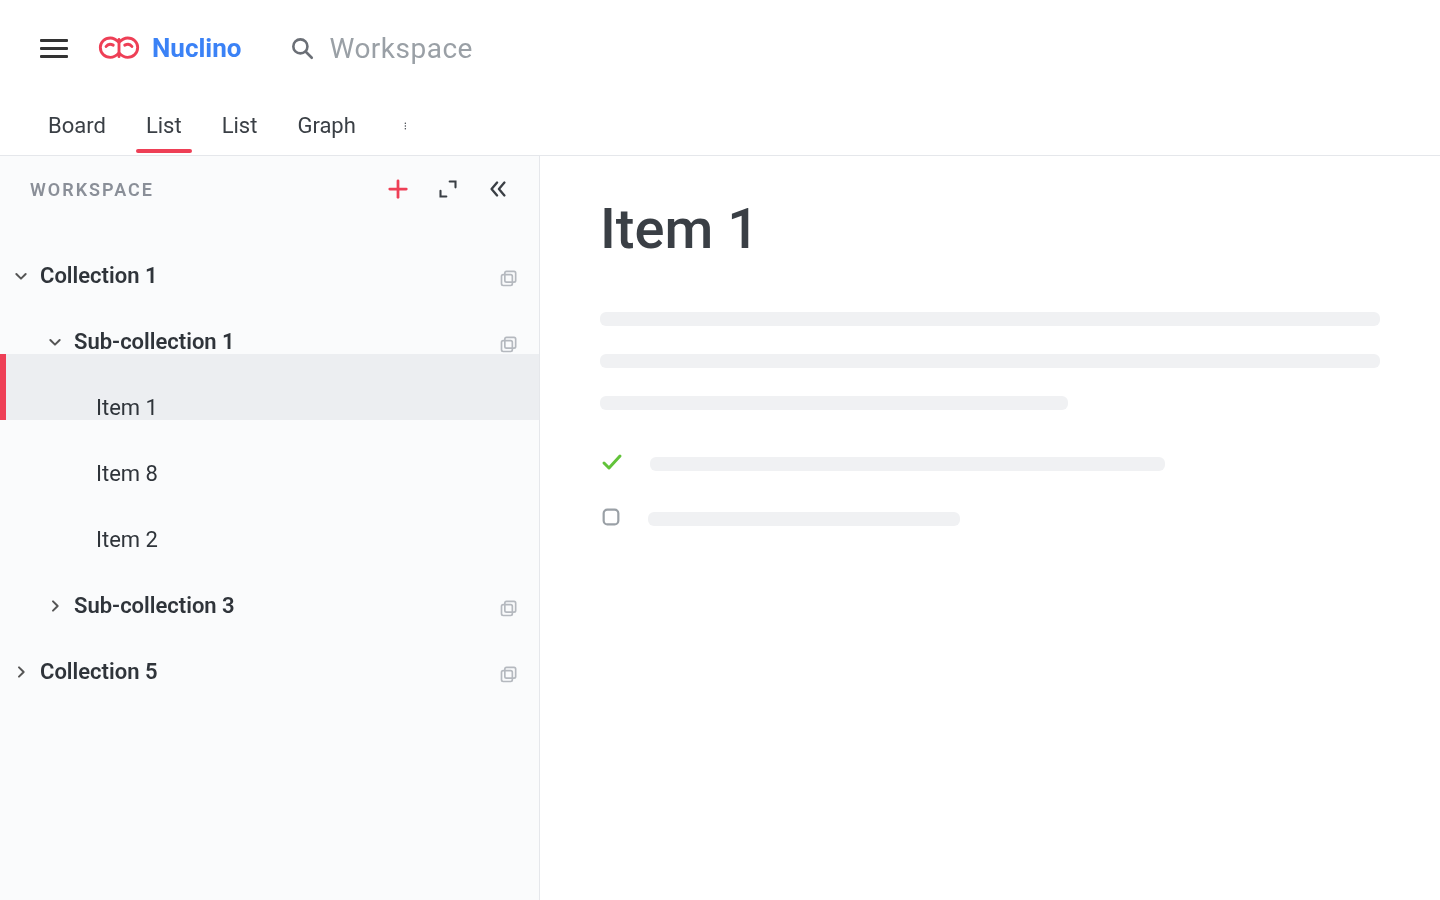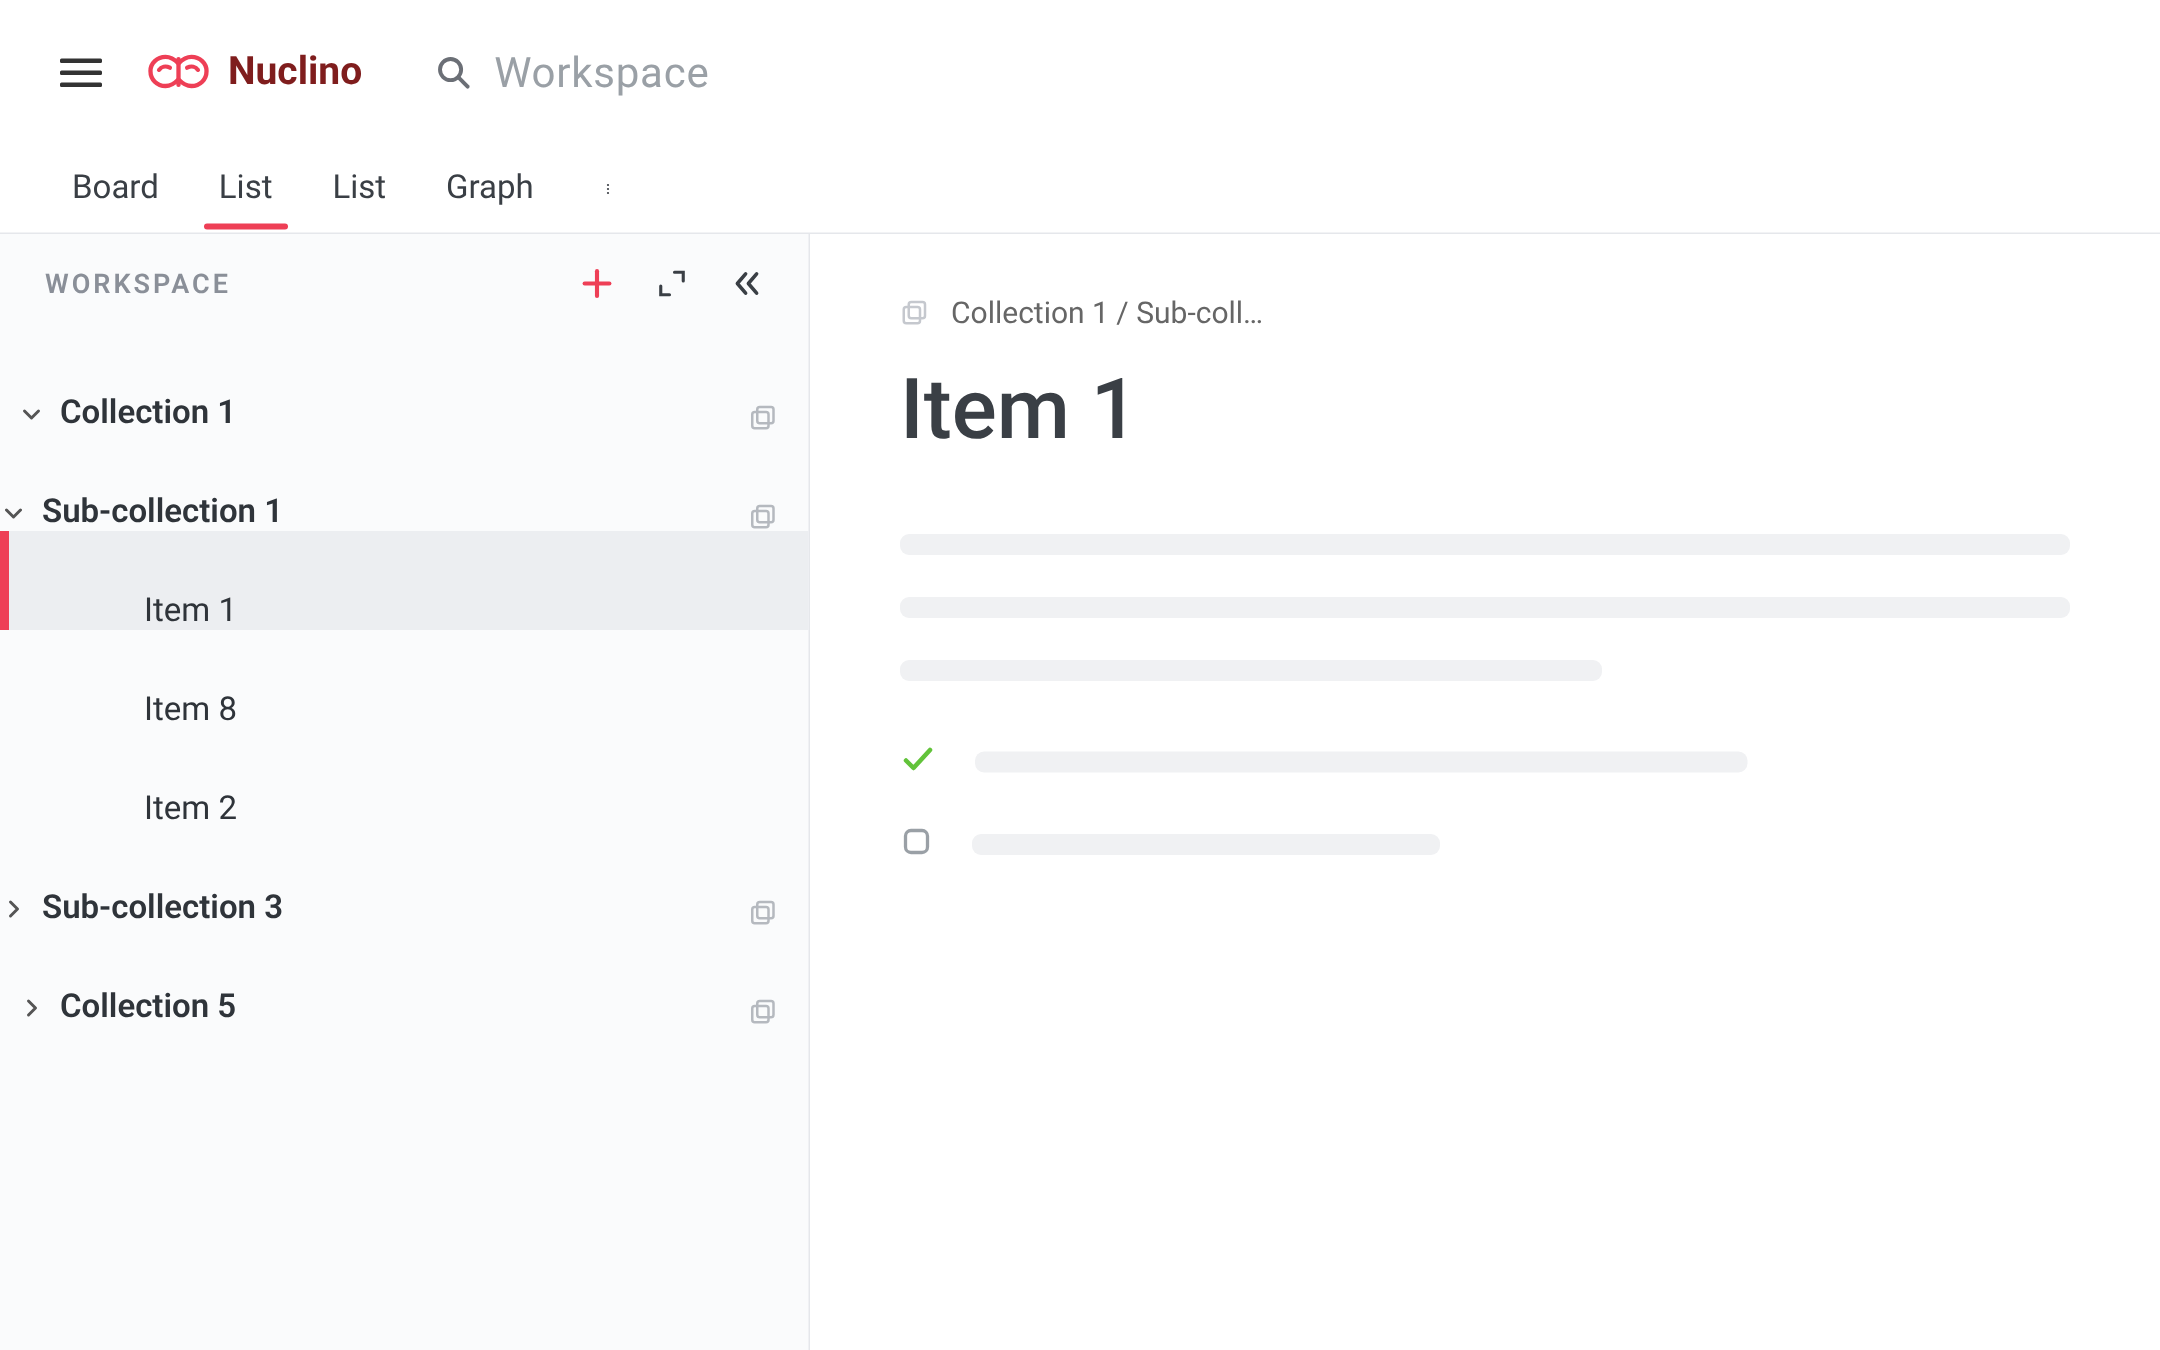--- a/index.html
+++ b/index.html
@@ -21,21 +21,21 @@
     gap: 28px;
   }
   .hamburger {
     width: 28px; height: 28px;
     display: flex; flex-direction: column; justify-content: center; gap: 5px;
     cursor: pointer;
   }
   .hamburger span { display:block; height:3px; background:#333; border-radius:1px;}
   .logo {
     display:flex; align-items:center; gap:10px; cursor:pointer;
-    color:#7f1d1d; font-weight:700; font-size:26px;
+    color:#3b82f6; font-weight:700; font-size:26px;
   }
   .logo-mark {
     width:46px;height:32px;display:inline-flex;align-items:center;justify-content:center;
   }
   .search-wrap {
     display:flex; align-items:center; gap:14px; margin-left:20px;
     color:#9aa0a6; cursor:text;
   }
   .search-icon {width:26px;height:26px;}
   .search-placeholder {
@@ -86,21 +86,21 @@
   .plus{color:#ee3f56;}
   .tree{padding-bottom:20px;}
   .tree-row{
     display:flex; align-items:flex-end; justify-content:space-between;
     padding-right:20px; height:66px; cursor:pointer;
   }
   .tree-row .left{display:flex;align-items:center;gap:10px;}
   .chevron{width:18px;height:18px;display:inline-flex;align-items:center;justify-content:center;color:#555;}
   .stack-icon{width:20px;height:20px;color:#b5b9bf;display:inline-flex;}
   .lvl0 .left{padding-left:12px;}
-  .lvl1 .left{}
+  .lvl1 .left{padding-left:46px;}
   .lvl2 .left{padding-left:96px;}
   .row-label{font-size:22px; font-weight:600; color:#2f343a;}
   .lvl2 .row-label{font-weight:400;}
   .tree-row.selected{
     background:#eceef1;
     position:relative;
   }
   .tree-row.selected::before{
     content:""; position:absolute; left:0; top:0; bottom:0; width:6px; background:#ee3f56;
   }
@@ -294,29 +294,20 @@
           <svg viewBox="0 0 24 24" width="20" height="20" stroke="#b5b9bf" stroke-width="2" fill="none">
               <rect x="7" y="4" width="13" height="13" rx="2"></rect>
               <rect x="3" y="8" width="13" height="13" rx="2"></rect>
             </svg>
         </span>
       </div>
     </div>
   </div>
 
   <div class="content">
-    <div class="breadcrumb">
-      <span class="stack-icon">
-        <svg viewBox="0 0 24 24" width="20" height="20" stroke="#c5c8ce" stroke-width="2" fill="none">
-            <rect x="7" y="4" width="13" height="13" rx="2"></rect>
-            <rect x="3" y="8" width="13" height="13" rx="2"></rect>
-          </svg>
-      </span>
-      <span>Collection 1 / Sub-coll…</span>
-    </div>
     <h1 class="doc-title">Item 1</h1>
 
     <div class="skeleton sk1"></div>
     <div class="skeleton sk2"></div>
     <div class="skeleton sk3"></div>
 
     <div class="checklist">
       <div class="check-row">
         <span class="ck-check">
           <svg viewBox="0 0 24 24" width="24" height="24" stroke="#62c33a" stroke-width="3" fill="none" stroke-linecap="round" stroke-linejoin="round">

